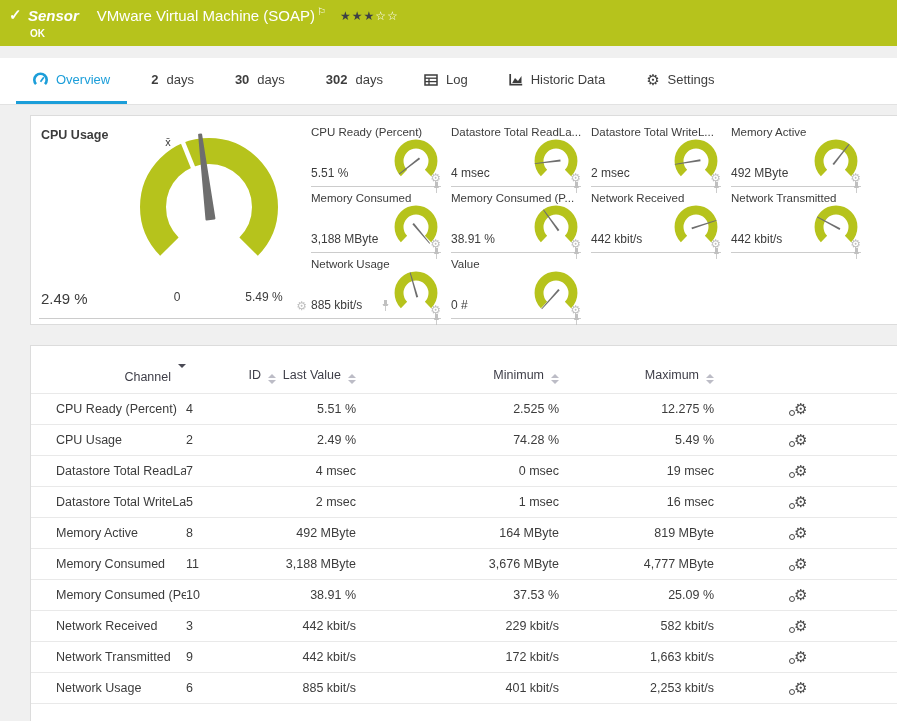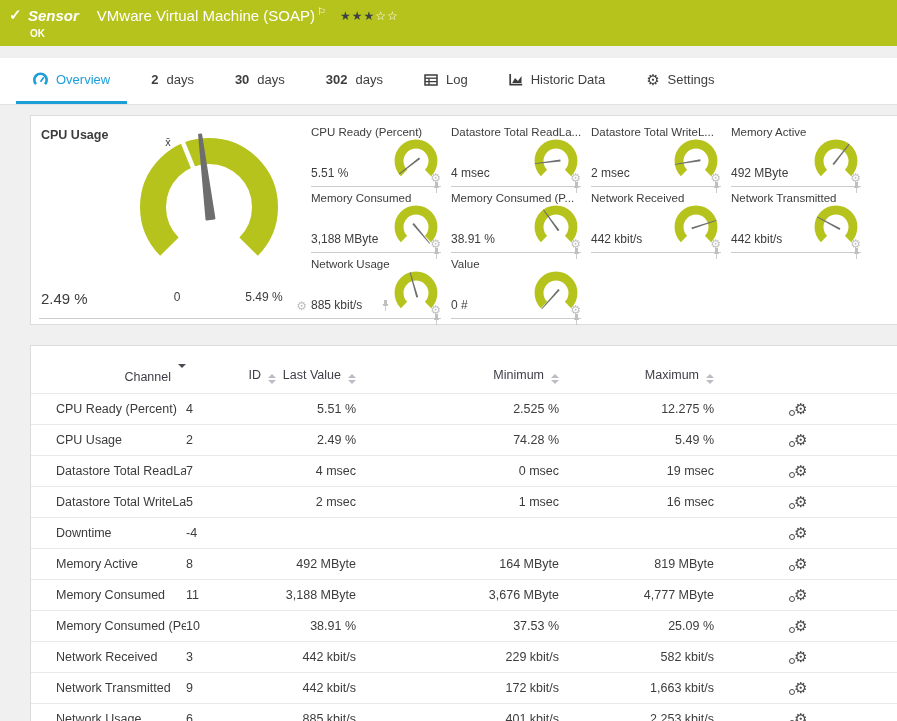--- a/index.html
+++ b/index.html
@@ -358,28 +358,20 @@
       </tr>
       <tr>
         <td class="c-channel">Datastore Total WriteLate...</td>
         <td>5</td>
         <td class="c-right">2 msec</td>
         <td class="c-right">1 msec</td>
         <td class="c-right">16 msec</td>
         <td class="c-icon"><span class="row-gear">⚙<i class="dot"></i></span></td>
       </tr>
       <tr>
-        <td class="c-channel">Downtime</td>
-        <td>-4</td>
-        <td class="c-right"></td>
-        <td class="c-right"></td>
-        <td class="c-right"></td>
-        <td class="c-icon"><span class="row-gear">⚙<i class="dot"></i></span></td>
-      </tr>
-      <tr>
         <td class="c-channel">Memory Active</td>
         <td>8</td>
         <td class="c-right">492 MByte</td>
         <td class="c-right">164 MByte</td>
         <td class="c-right">819 MByte</td>
         <td class="c-icon"><span class="row-gear">⚙<i class="dot"></i></span></td>
       </tr>
       <tr>
         <td class="c-channel">Memory Consumed</td>
         <td>11</td>

